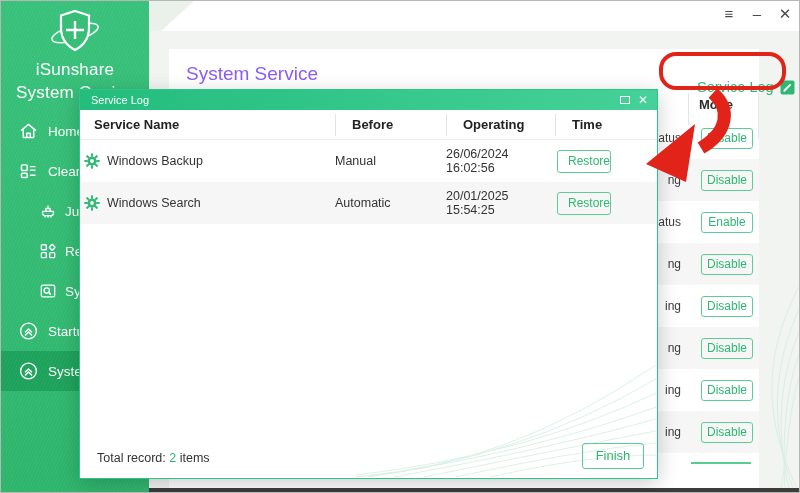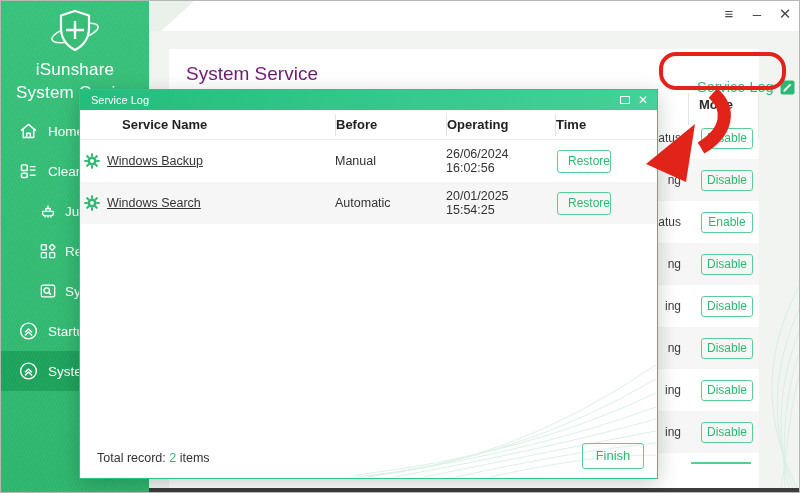--- a/index.html
+++ b/index.html
@@ -26,21 +26,21 @@
   
   .topbar{ position:absolute; left:148px; top:0; width:652px; height:30px; background:#fff; z-index:1; }
   .win-controls{ position:absolute; right:8px; top:4px; display:flex; gap:12px; color:#4a4a4a; }
   .win-controls span{ font-size:15px; width:16px; text-align:center; cursor:default; }
   .corner-fold{ position:absolute; left:149px; top:0; width:0; height:0; z-index:1;
     border-top:40px solid #e9f1ea; border-right:44px solid transparent; }
 
   
   .main{ position:absolute; left:148px; top:30px; width:652px; height:457px; background:#f2f4f2; z-index:1; }
   .card{ position:absolute; left:20px; top:18px; width:590px; height:439px; background:#fff; }
-  .page-title{ position:absolute; left:17px; top:14px; font-size:19px; font-weight:400; color:#701a75; }
+  .page-title{ position:absolute; left:17px; top:14px; font-size:19px; font-weight:400; color:#8b5cf6; }
 
   .slog-btn{ position:absolute; left:528px; top:30px; display:flex; align-items:center; gap:6px; cursor:pointer; }
   .slog-btn .t{ font-size:14.5px; color:#2eb872; white-space:nowrap; }
 
   
   .bgt{ position:absolute; left:332px; top:46px; width:258px; font-size:12px; color:#3c3c3c; }
   .bgt-header{ position:relative; height:22px; }
   .bgt-header .sep{ position:absolute; left:187px; top:-2px; height:32px; width:1px; background:#e4e4e4; }
   .bgt-header .sep2{ position:absolute; right:0px; top:-2px; height:46px; width:1px; background:#e9e9e9; }
   .bgt-header .mode{ position:absolute; left:198px; top:2px; font-size:13px; font-weight:700; color:#2b2b2b; }
@@ -58,26 +58,26 @@
   
   .dialog{ position:absolute; left:78px; top:88px; width:579px; height:390px; background:#fff; z-index:10;
     border:1px solid #2cc489; box-shadow:0 5px 20px rgba(0,0,0,.2); }
   .dlg-bar{ position:relative; height:20px; background:linear-gradient(90deg,#23bd7d,#45d199); }
   .dlg-bar .ttl{ position:absolute; left:11px; top:0; line-height:20px; font-size:11px; color:#fff; }
   .dlg-max{ position:absolute; right:27px; top:6px; width:10px; height:8px; border:1.4px solid #fff; cursor:pointer; }
   .dlg-close{ position:absolute; right:9px; top:0; line-height:20px; font-size:12px; color:#fff; cursor:pointer; }
 
   .dlg-head{ display:grid; grid-template-columns:255px 111px 109px 1fr; height:30px; align-items:center;
     border-bottom:1px solid #ececec; font-size:13px; font-weight:700; color:#222; }
-  .dlg-head .c1{ padding-left:42px; }
-  .dlg-head .c{ border-left:1px solid #e3e3e3; padding-left:0; height:22px; line-height:22px; }
+  .dlg-head .c1{ padding-left:14px; }
+  .dlg-head .c{ border-left:1px solid #e3e3e3; padding-left:16px; height:22px; line-height:22px; }
   .dlg-row{ position:relative; display:grid; grid-template-columns:255px 111px 109px 1fr; height:42px;
     align-items:center; font-size:12.5px; color:#333; }
   .dlg-row.shaded{ background:#f5f6f5; }
-  .dlg-row .name{ padding-left:27px;text-decoration:underline; }
+  .dlg-row .name{ padding-left:27px; }
   .dlg-row .gear{ position:absolute; left:4px; top:13px; }
   .dlg-row .gbtn{ width:54px; height:23px; line-height:21px; text-align:right; margin-left:2px; }
 
   .dlg-total{ position:absolute; left:17px; bottom:13px; font-size:12.5px; color:#333; }
   .dlg-total .cnt{ color:#2eb872; }
   .finish-btn{ position:absolute; right:13px; bottom:9px; width:62px; height:26px; line-height:24px;
     text-align:center; font-size:13px; }
   .dlg-decor{ position:absolute; right:1px; bottom:1px; pointer-events:none; }
 
   

